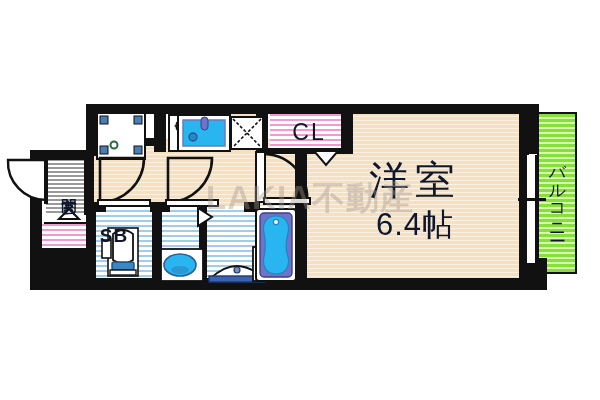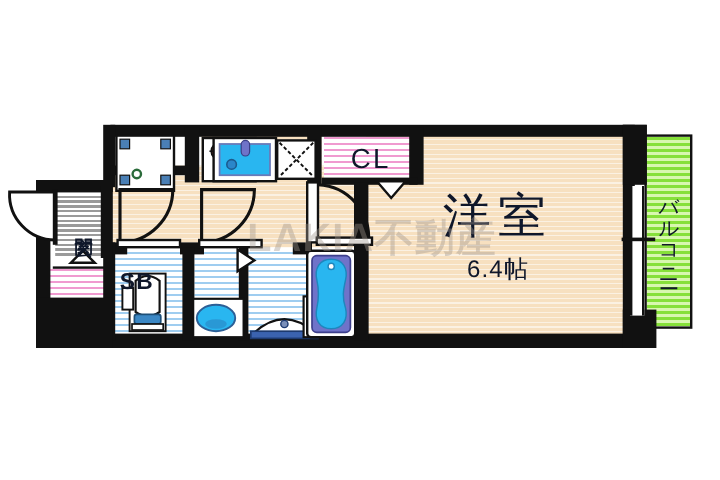--- a/index.html
+++ b/index.html
@@ -90,21 +90,21 @@
     writing-mode: vertical-rl;
     text-orientation: upright;
     letter-spacing: 0.02em;
   }
 
   #room-name {
     font-size: 40px;
     letter-spacing: 6px;
   }
   #room-size {
-    font-size: 20px;
+    font-size: 31px;
     letter-spacing: 1px;
   }
   #cl-label { font-size: 23px; letter-spacing: 2px; font-weight: 400; }
   #sb-label { font-size: 19px; letter-spacing: 1px; font-weight: 700; }
   #genkan-label { font-size: 15px; font-weight: 700; }
   #balcony-label { font-size: 17px; font-weight: 500; }
 
   
   #watermark {
     position: absolute;

